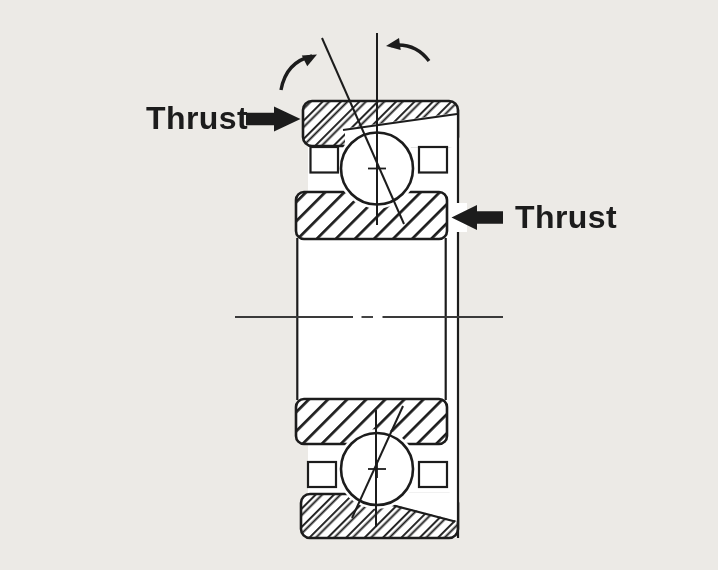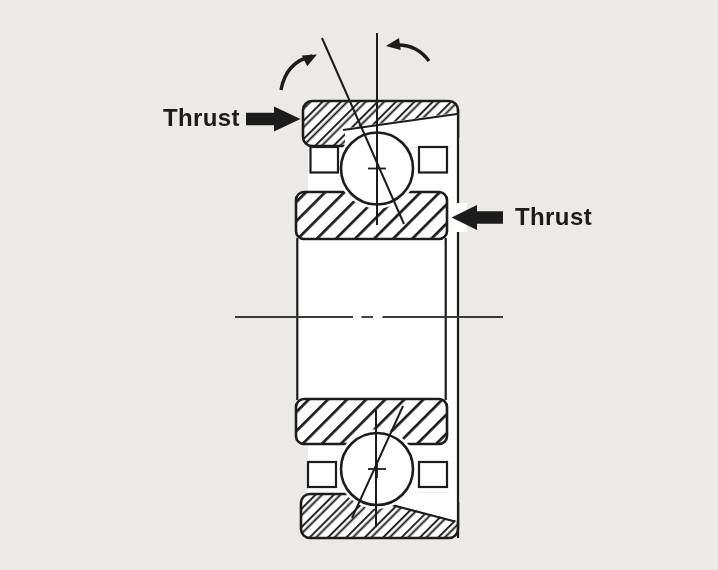--- a/index.html
+++ b/index.html
@@ -18,21 +18,21 @@
   .stroke-main{stroke:var(--color-ink);stroke-width:2.6;}
   .stroke-med{stroke:var(--color-ink);stroke-width:2.2;fill:none;}
   .stroke-thin{stroke:var(--color-ink);stroke-width:2;fill:none;}
   .stroke-fine{stroke:var(--color-ink);stroke-width:1.8;fill:none;}
   .stroke-arc{stroke:var(--color-ink);stroke-width:3.4;fill:none;stroke-linecap:butt;}
   .ink-fill{fill:var(--color-ink);stroke:none;}
   .centerline{stroke:var(--color-centerline);stroke-width:1.9;fill:none;}
   .pat-bg{fill:var(--color-fill-white);}
   .pat-line{fill:var(--color-ink);}
   .label{position:absolute;color:var(--color-ink);font-weight:bold;
-         font-size:24px;line-height:26px;letter-spacing:.4px;}
+         font-size:32px;line-height:26px;letter-spacing:.4px;}
   .label-left{left:146px;top:105px;width:94px;text-align:right;}
   .label-right{left:515px;top:204px;width:110px;text-align:left;}
 </style>
 </head>
 <body>
 
 <div class="stage">
   <svg width="718" height="570" viewBox="0 0 718 570">
     <defs>
       <pattern id="hatchOuter" width="13" height="13" patternUnits="userSpaceOnUse" patternTransform="rotate(45)">

